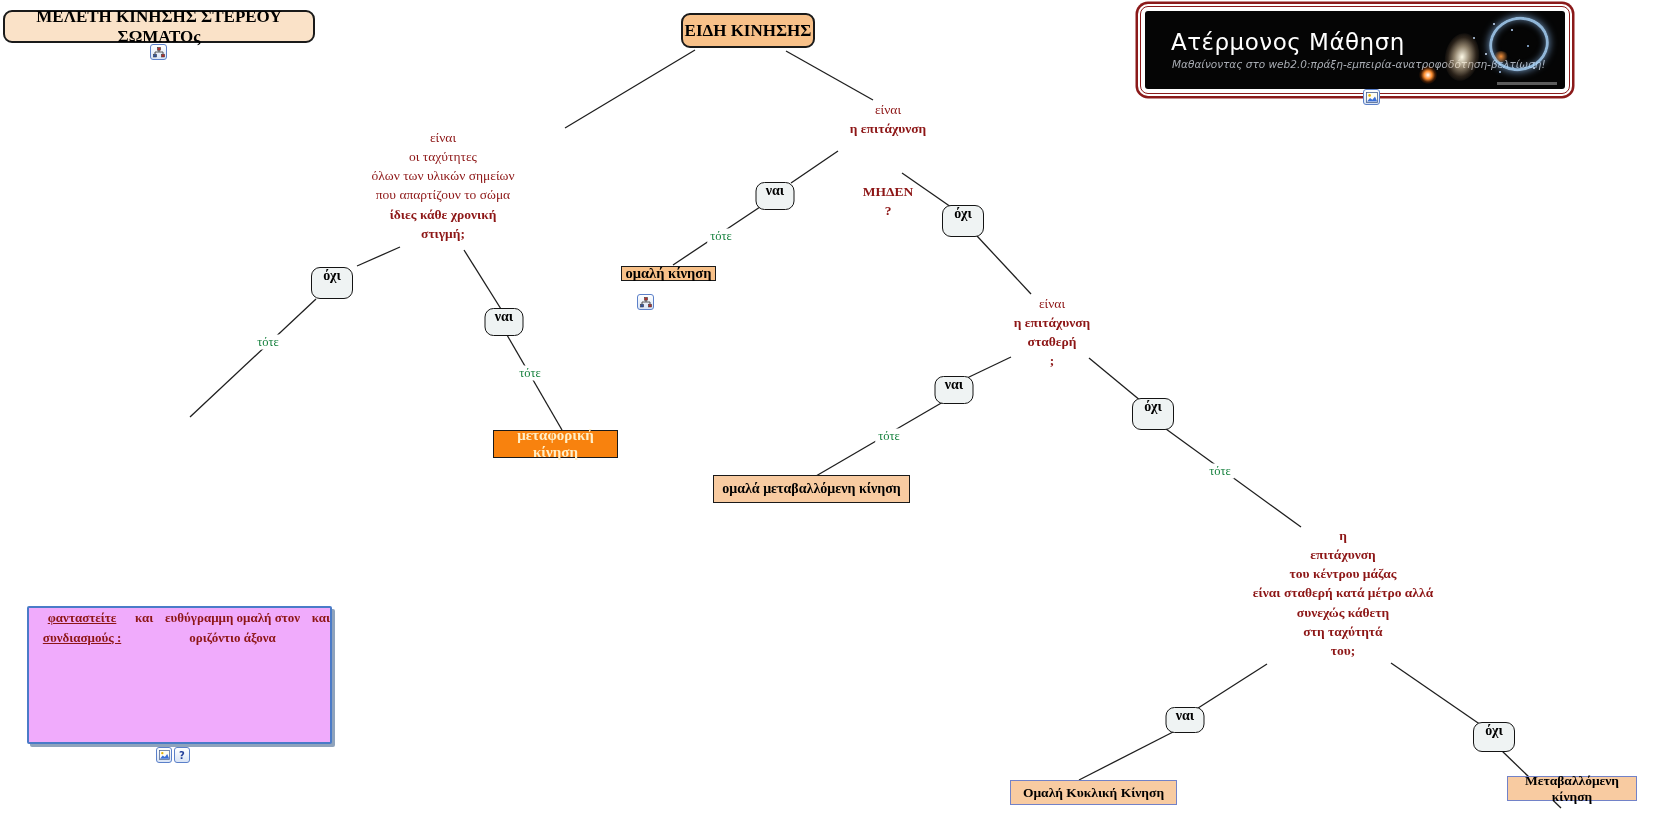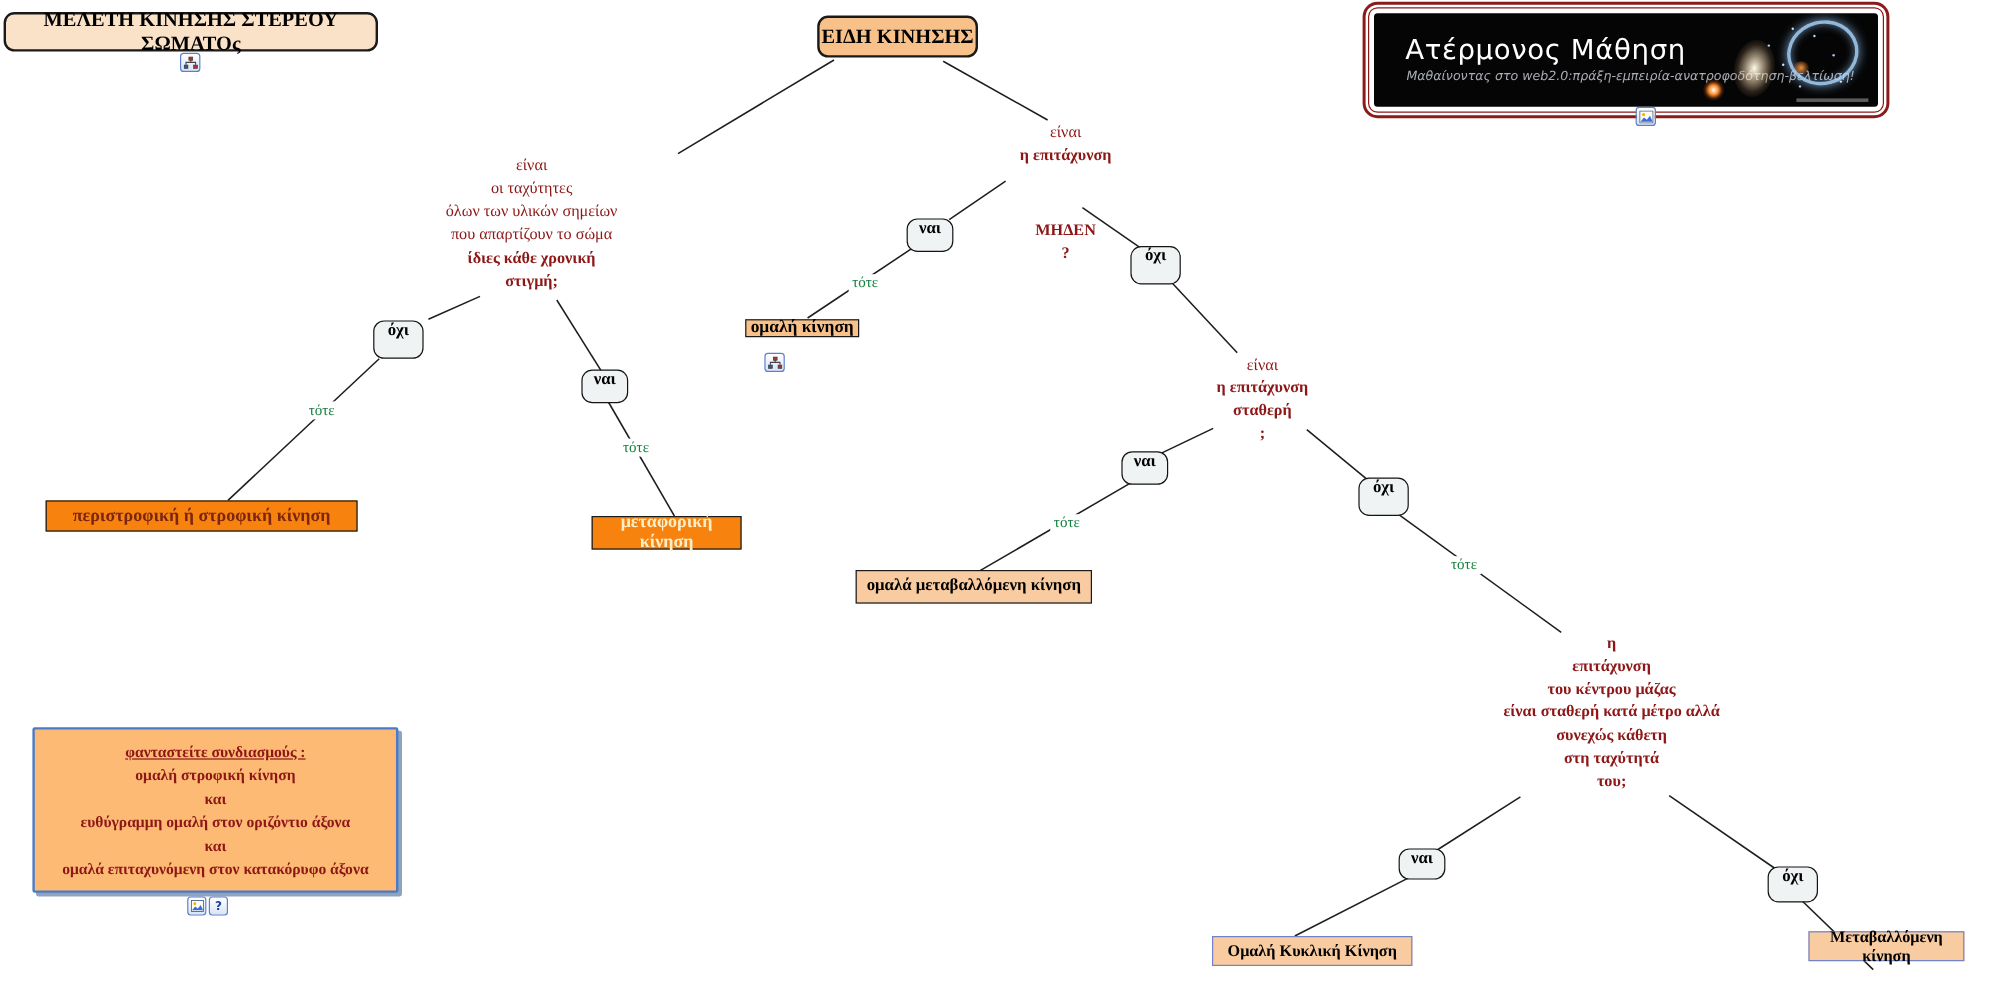--- a/index.html
+++ b/index.html
@@ -40,24 +40,24 @@
   .res-icon{
     position:absolute;z-index:4;width:17px;height:16px;box-sizing:border-box;
     background:linear-gradient(#ffffff,#d9e4f5);
     border:1px solid #5b80c9;border-radius:3px;
     display:flex;align-items:center;justify-content:center;
     font-size:10px;font-weight:700;color:#23409a;
     font-family:"DejaVu Sans",sans-serif;
   }
   .combo{
     position:absolute;box-sizing:border-box;z-index:2;
-    background:#fdba74;border:2px solid #4a7bc8;border-radius:2px;
+    background:#f0abfc;border:2px solid #4a7bc8;border-radius:2px;
     box-shadow:3px 3px 0 0 #8fa3bc;
     color:#8d1616;text-align:center;font-size:13px;line-height:1.5;
-    display:flex;flex-direction:column;justify-content:center;
+    display:flex;flex-direction:row;justify-content:center;
   }
   .banner{
     position:absolute;z-index:2;box-sizing:border-box;background:#fff;
     border:1.5px solid #8b1a1a;border-radius:8px;
     box-shadow:0 0 0 2px #ffffff,0 0 0 4.5px #8b1a1a;
     padding:4px;
   }
   .banner-inner{
     position:relative;width:100%;height:100%;background:#050505;
     border-radius:3px;overflow:hidden;
@@ -208,23 +208,20 @@
   <div class="yn" style="left:1494px;top:737px;width:40px;height:28px;">
       <span>όχι</span>
     </div>
 
   <div class="then" style="left:268px;top:342px;">τότε</div>
   <div class="then" style="left:530px;top:373px;">τότε</div>
   <div class="then" style="left:721px;top:236px;">τότε</div>
   <div class="then" style="left:889px;top:436px;">τότε</div>
   <div class="then" style="left:1220px;top:471px;">τότε</div>
 
-  <div class="concept sq bg-orange" style="left:38px;top:417px;width:260px;height:26px;font-size:15px;color:#7b2610;">
-    <span>περιστροφική ή στροφική κίνηση</span>
-  </div>
 
   <div class="concept sq bg-orange" style="left:493px;top:430px;width:125px;height:28px;font-size:15px;color:#ffefc8;">
     <span>μεταφορική κίνηση</span>
   </div>
 
   <div class="concept sq bg-peach" style="left:603px;top:266px;width:95px;height:15px;font-size:14.5px;">
     <span>ομαλή κίνηση</span>
   </div>
   <div class="res-icon" style="left:637px;top:294px;">
     <svg width="12" height="11" viewBox="0 0 12 11">
@@ -242,25 +239,23 @@
   <div class="concept blue-edge bg-peach-lt" style="left:1010px;top:780px;width:167px;height:25px;font-size:13.5px;">
     <span>Ομαλή Κυκλική Κίνηση</span>
   </div>
 
   <div class="concept blue-edge bg-peach-lt" style="left:1507px;top:776px;width:130px;height:25px;font-size:13.5px;text-align:center;">
     <span>Μεταβαλλόμενη κίνηση</span>
   </div>
 
   <div class="combo" style="left:27px;top:606px;width:305px;height:138px;">
       <div style="font-weight: 700; text-decoration: underline;">φανταστείτε συνδιασμούς :</div>
-      <div style="font-weight: 700;">ομαλή στροφική κίνηση</div>
       <div style="font-weight: 700;">και</div>
       <div style="font-weight: 700;">ευθύγραμμη ομαλή στον οριζόντιο άξονα</div>
       <div style="font-weight: 700;">και</div>
-      <div style="font-weight: 700;">ομαλά επιταχυνόμενη στον κατακόρυφο άξονα</div>
     </div>
   <div class="res-icon" style="left:156px;top:747px;width:16px;">
     <svg width="11" height="10" viewBox="0 0 12 11">
       <rect x="0.5" y="0.5" width="11" height="10" fill="#fffdf2" stroke="#47608f" stroke-width="0.8"></rect>
       <circle cx="3.6" cy="3.4" r="1.3" fill="#e8b300"></circle>
       <path d="M1 9.5l3-3.5 2.4 1.8L9 4.5l2.2 5z" fill="#3a6fd8"></path>
     </svg>
   </div>
   <div class="res-icon" style="left:174px;top:747px;width:16px;">
     <span>?</span>

